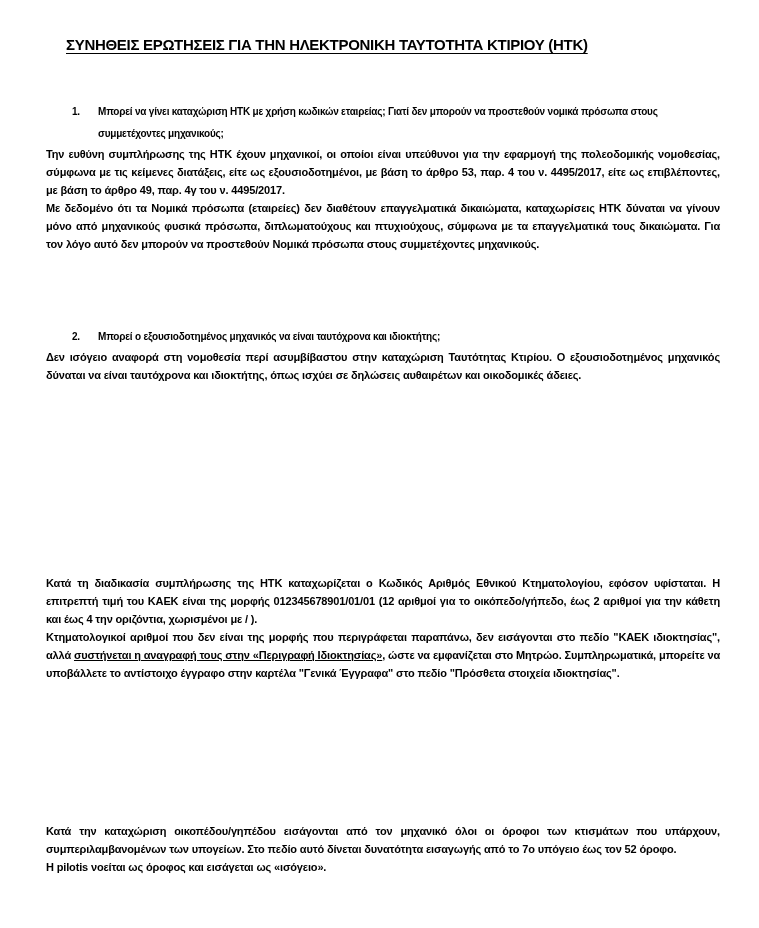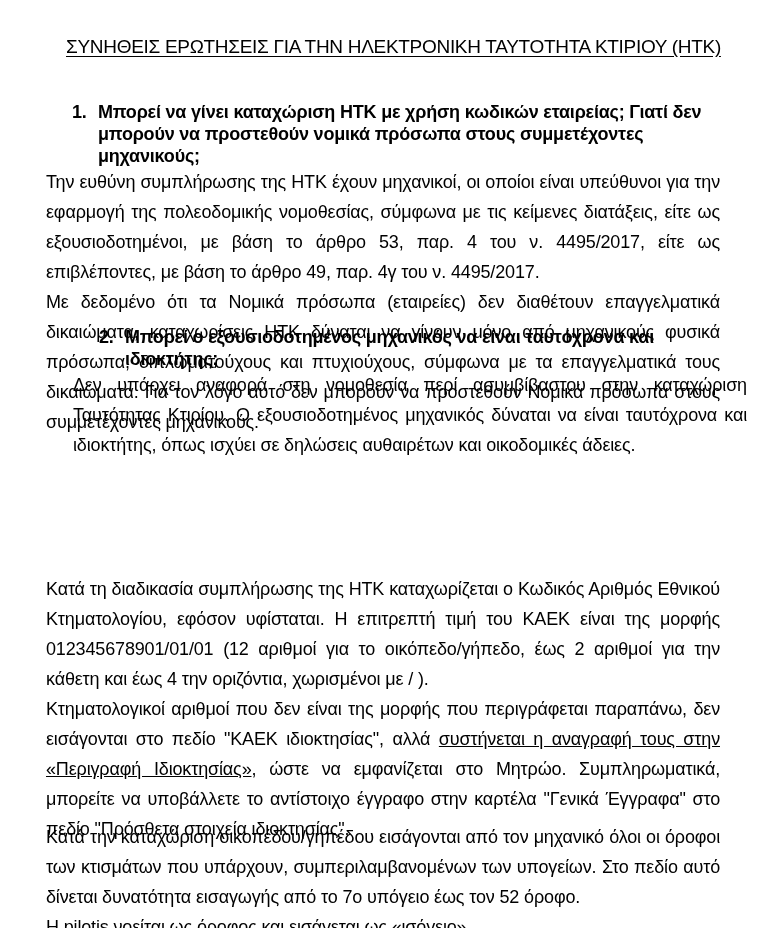--- a/index.html
+++ b/index.html
@@ -13,72 +13,73 @@
       overflow: hidden;
       font-family: "Liberation Sans", "DejaVu Sans", sans-serif;
       color: #000000;
       position: relative;
     }
     .title {
       position: absolute;
       left: 66px;
       top: 36px;
       width: 616px;
-      font-weight: normal;
-      font-size: 19px;
+      font-weight: bold;
+      font-size: 15px;
       text-decoration: underline;
       text-underline-offset: 3px;
       letter-spacing: -0.3px;
       white-space: nowrap;
     }
     .section {
       position: absolute;
       left: 46px;
       width: 674px;
     }
     .q {
       font-weight: bold;
-      font-size: 18px;
+      font-size: 10px;
       line-height: 22px;
       padding-left: 52px;
       text-indent: -26px;
       margin-left: 0;
       letter-spacing: -0.2px;
     }
     .q .num {
       display: inline-block;
       width: 26px;
       text-indent: 0;
     }
     .p {
-      font-size: 18px;
-      line-height: 30px;
+      font-size: 11px;
+      line-height: 18px;
       text-align: justify;
       text-align-last: left;
       margin: 0;
       letter-spacing: -0.15px;
+      font-weight: bold;
     }
     .u {
       text-decoration: underline;
     }
   </style>
 </head>
 <body>
 
 <div class="title">ΣΥΝΗΘΕΙΣ ΕΡΩΤΗΣΕΙΣ ΓΙΑ ΤΗΝ ΗΛΕΚΤΡΟΝΙΚΗ ΤΑΥΤΟΤΗΤΑ ΚΤΙΡΙΟΥ (ΗΤΚ)</div>
 
 <div class="section" style="top:101px;">
   <div class="q"><span class="num">1.</span><span>Μπορεί να γίνει καταχώριση ΗΤΚ με χρήση κωδικών εταιρείας; Γιατί δεν μπορούν να προστεθούν νομικά πρόσωπα στους συμμετέχοντες μηχανικούς;</span></div>
   <p class="p">Την ευθύνη συμπλήρωσης της ΗΤΚ έχουν μηχανικοί, οι οποίοι είναι υπεύθυνοι για την εφαρμογή της πολεοδομικής νομοθεσίας, σύμφωνα με τις κείμενες διατάξεις, είτε ως εξουσιοδοτημένοι, με βάση το άρθρο 53, παρ. 4 του ν. 4495/2017, είτε ως επιβλέποντες, με βάση το άρθρο 49, παρ. 4γ του ν. 4495/2017.</p>
   <p class="p">Με δεδομένο ότι τα Νομικά πρόσωπα (εταιρείες) δεν διαθέτουν επαγγελματικά δικαιώματα, καταχωρίσεις ΗΤΚ δύναται να γίνουν μόνο από μηχανικούς φυσικά πρόσωπα, διπλωματούχους και πτυχιούχους, σύμφωνα με τα επαγγελματικά τους δικαιώματα. Για τον λόγο αυτό δεν μπορούν να προστεθούν Νομικά πρόσωπα στους συμμετέχοντες μηχανικούς.</p>
 </div>
 
-<div class="section" style="top:326px;margin-left:27px;">
+<div class="section" style="top:326px;">
   <div class="q"><span class="num">2.</span><span>Μπορεί ο εξουσιοδοτημένος μηχανικός να είναι ταυτόχρονα και ιδιοκτήτης;</span></div>
-  <p class="p">Δεν υπάρχει αναφορά στη νομοθεσία περί ασυμβίβαστου στην καταχώριση Ταυτότητας Κτιρίου. Ο εξουσιοδοτημένος μηχανικός δύναται να είναι ταυτόχρονα και ιδιοκτήτης, όπως ισχύει σε δηλώσεις αυθαιρέτων και οικοδομικές άδειες.</p>
+  <p class="p">Δεν ισόγειο αναφορά στη νομοθεσία περί ασυμβίβαστου στην καταχώριση Ταυτότητας Κτιρίου. Ο εξουσιοδοτημένος μηχανικός δύναται να είναι ταυτόχρονα και ιδιοκτήτης, όπως ισχύει σε δηλώσεις αυθαιρέτων και οικοδομικές άδειες.</p>
 </div>
 
 <div class="section" style="top:431px;">
 </div>
 
 <div class="section" style="top:574px;">
   <p class="p">Κατά τη διαδικασία συμπλήρωσης της ΗΤΚ καταχωρίζεται ο Κωδικός Αριθμός Εθνικού Κτηματολογίου, εφόσον υφίσταται. Η επιτρεπτή τιμή του ΚΑΕΚ είναι της μορφής 012345678901/01/01 (12 αριθμοί για το οικόπεδο/γήπεδο,  έως 2 αριθμοί για την κάθετη και έως 4 την οριζόντια, χωρισμένοι με / ).</p>
   <p class="p"><span>Κτηματολογικοί αριθμοί που δεν είναι της μορφής που περιγράφεται παραπάνω, δεν εισάγονται στο πεδίο "ΚΑΕΚ ιδιοκτησίας", αλλά </span><span class="u">συστήνεται η αναγραφή τους στην «Περιγραφή Ιδιοκτησίας»</span><span>, ώστε να εμφανίζεται στο Μητρώο. Συμπληρωματικά, μπορείτε να υποβάλλετε το αντίστοιχο έγγραφο στην καρτέλα "Γενικά Έγγραφα" στο πεδίο "Πρόσθετα στοιχεία ιδιοκτησίας".</span></p>
 </div>
 

